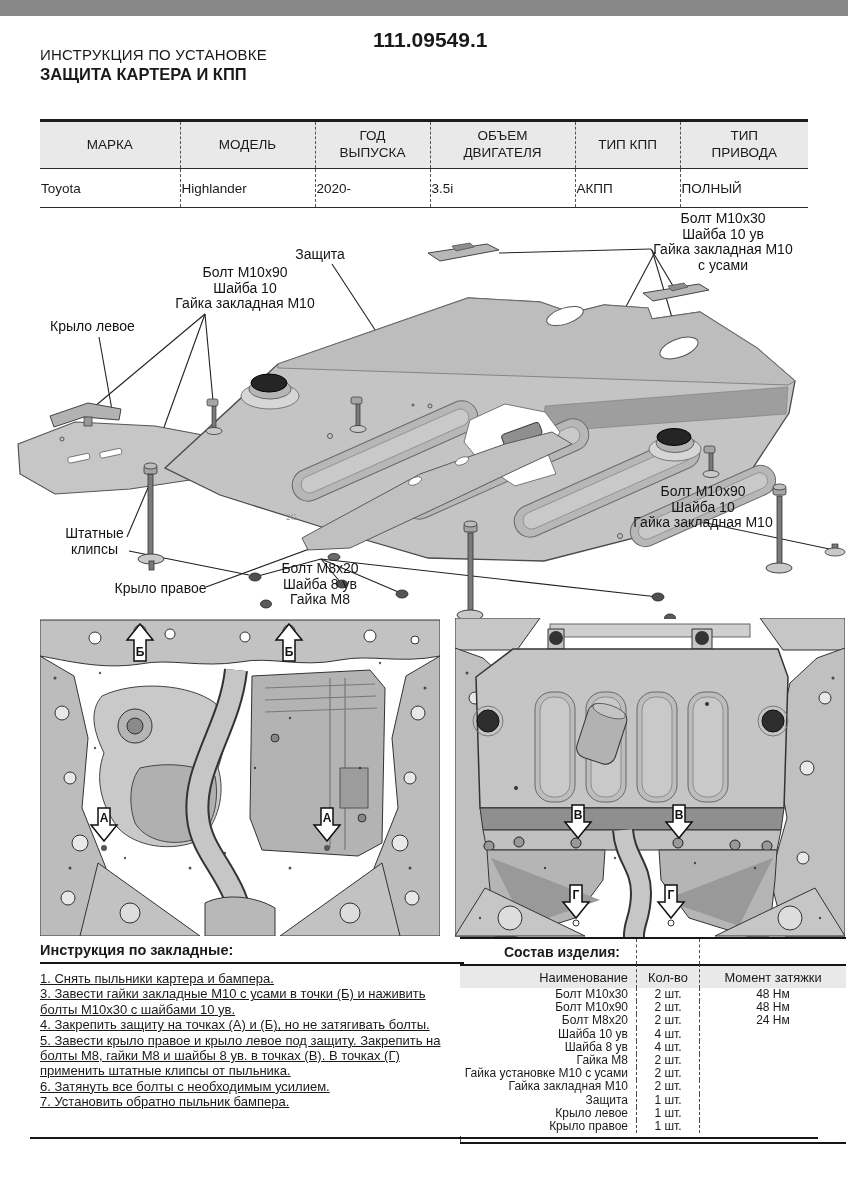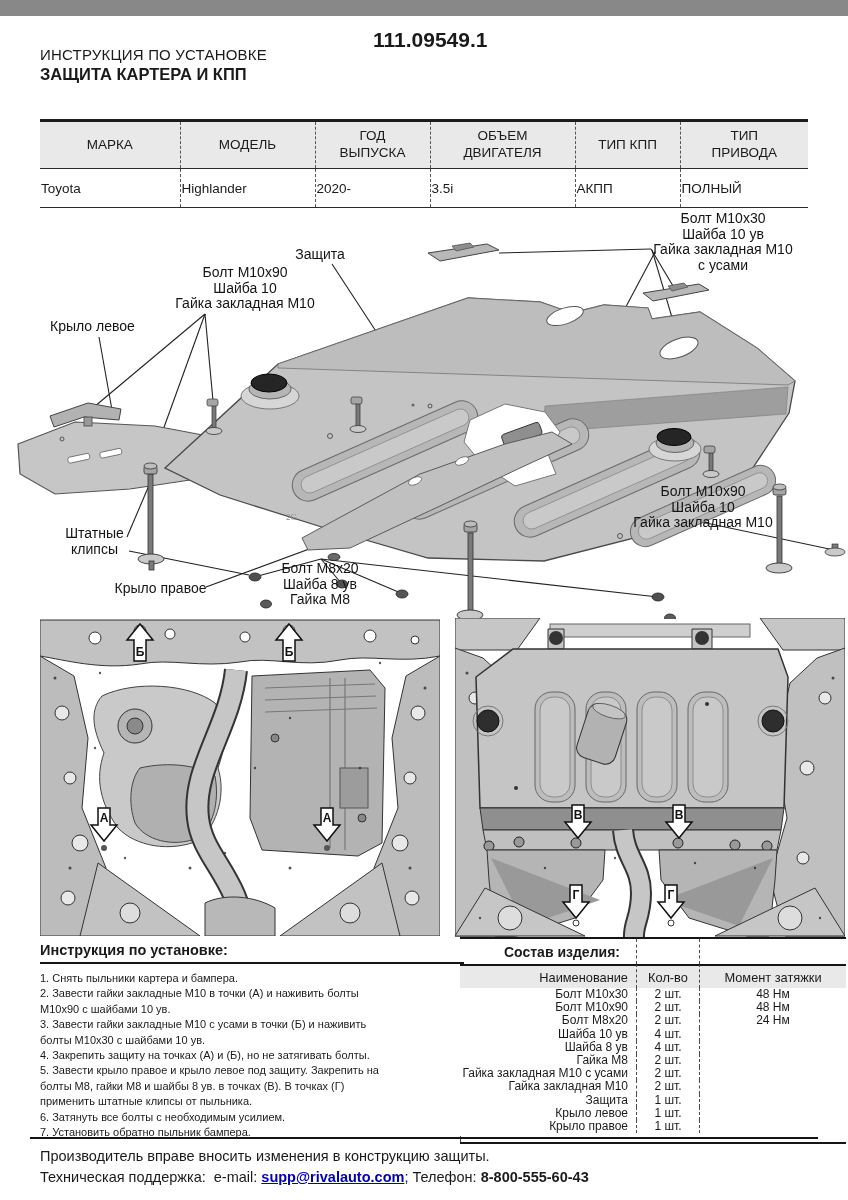--- a/index.html
+++ b/index.html
@@ -27,21 +27,21 @@
   .mark-2g{position:absolute;left:286px;top:306px;font-size:9px;color:#8a8a8a;font-family:Liberation Serif, serif;}
 
   
   .photo-left{position:absolute;left:40px;top:602px;width:400px;height:318px;}
   .photo-right{position:absolute;left:455px;top:602px;width:390px;height:320px;}
 
   
   .instructions{position:absolute;left:40px;top:926px;width:430px;}
   .instr-title{font-size:14.5px;font-weight:bold;margin:0 0 4px 0;}
   .instr-rule{border-top:2px solid #151515;margin:0 0 7px 0;width:424px;}
-  .instr-item{font-size:11px;line-height:15.4px;white-space:pre-line;}
+  .instr-item{font-size:13px;line-height:15.4px;white-space:pre-line;text-decoration:underline;}
 
   
   .parts{position:absolute;left:460px;top:921px;width:386px;border-top:2px solid #151515;border-bottom:2px solid #151515;}
   .parts-grid{display:grid;grid-template-columns:176px 63px 147px;}
   .p-title{font-weight:bold;font-size:14px;padding:5px 0 4px 44px;}
   .p-spacer{}
   .colsep{border-left:1px dashed #4a4a4a;}
   .ph{background:#e9e9e9;border-top:2px solid #151515;font-size:12.8px;padding:4px 0 3px 0;text-align:center;}
   .ph.name{text-align:right;padding-right:8px;}
   .pcell{font-size:12px;line-height:13.2px;}
@@ -456,26 +456,24 @@
         <text class="marker-letter" x="121" y="281" text-anchor="middle">Г</text>
       </g>
       <g>
         <polygon points="210,267 222,267 222,284 229,284 216,300 203,284 210,284" fill="#fff" stroke="#111" stroke-width="1.5"></polygon>
         <text class="marker-letter" x="216" y="281" text-anchor="middle">Г</text>
       </g>
     </svg>
   </div>
 
   <div class="instructions">
-    <div class="instr-title">Инструкция по установке:</div>
+    <div class="instr-title">Инструкция по закладные:</div>
     <div class="instr-rule"></div>
     <div>
         <div class="instr-item">1. Снять пыльники картера и бампера.</div>
-        <div class="instr-item">2. Завести гайки закладные М10 в точки (А) и наживить болты
-М10х90 с шайбами 10 ув.</div>
         <div class="instr-item">3. Завести гайки закладные М10 с усами в точки (Б) и наживить
 болты М10х30 с шайбами 10 ув.</div>
         <div class="instr-item">4. Закрепить защиту на точках (А) и (Б), но не затягивать болты.</div>
         <div class="instr-item">5. Завести крыло правое и крыло левое под защиту. Закрепить на
 болты М8, гайки М8 и шайбы 8 ув. в точках (В). В точках (Г)
 применить штатные клипсы от пыльника.</div>
         <div class="instr-item">6. Затянуть все болты с необходимым усилием.</div>
         <div class="instr-item">7. Установить обратно пыльник бампера.</div>
       </div>
   </div>
@@ -499,21 +497,21 @@
         <div class="pcell torque colsep">24 Нм</div>
         <div class="pcell name">Шайба 10 ув</div>
         <div class="pcell qty colsep">4 шт.</div>
         <div class="pcell torque colsep"></div>
         <div class="pcell name">Шайба 8 ув</div>
         <div class="pcell qty colsep">4 шт.</div>
         <div class="pcell torque colsep"></div>
         <div class="pcell name">Гайка М8</div>
         <div class="pcell qty colsep">2 шт.</div>
         <div class="pcell torque colsep"></div>
-        <div class="pcell name">Гайка закладная М10 с усами</div>
+        <div class="pcell name">Гайка установке М10 с усами</div>
         <div class="pcell qty colsep">2 шт.</div>
         <div class="pcell torque colsep"></div>
         <div class="pcell name">Гайка закладная М10</div>
         <div class="pcell qty colsep">2 шт.</div>
         <div class="pcell torque colsep"></div>
         <div class="pcell name">Защита</div>
         <div class="pcell qty colsep">1 шт.</div>
         <div class="pcell torque colsep"></div>
         <div class="pcell name">Крыло левое</div>
         <div class="pcell qty colsep">1 шт.</div>
@@ -521,18 +519,14 @@
         <div class="pcell name">Крыло правое</div>
         <div class="pcell qty colsep">1 шт.</div>
         <div class="pcell torque colsep"></div>
         <div class="parts-pad"></div>
         <div class="parts-pad colsep"></div>
         <div class="parts-pad colsep"></div>
       </div>
   </div>
 
   <div class="footer-rule"></div>
-  <div class="footer">
-    <div class="footer-line">Производитель вправе вносить изменения в конструкцию защиты.</div>
-    <div class="footer-line"><span>Техническая поддержка:  e-mail: </span><a href="#" class="email-link">supp@rivalauto.com</a><span class="sep">; </span><span>Телефон: </span><span class="phone">8-800-555-60-43</span></div>
-  </div>
 
 </div>
 
 </body></html>

